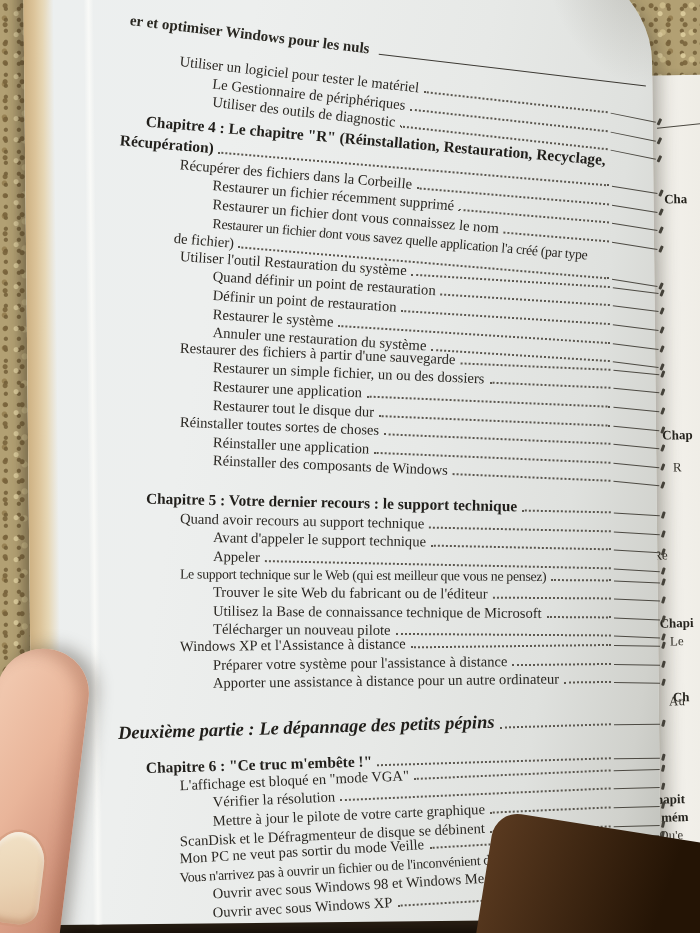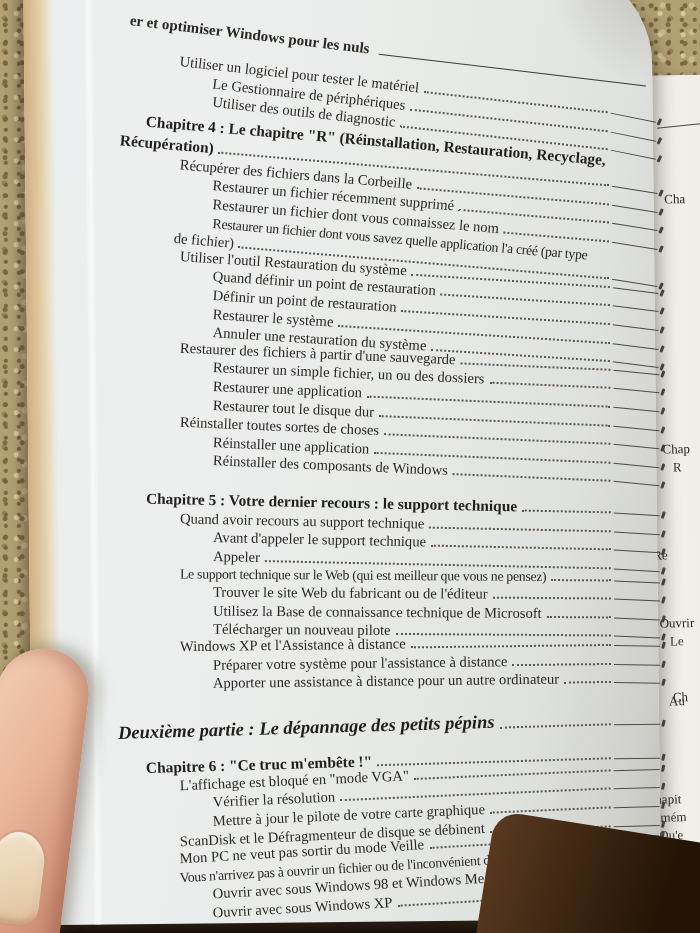--- a/index.html
+++ b/index.html
@@ -18,23 +18,23 @@
   
   .floor-strip{position:absolute;left:30px;right:0;bottom:0;height:26px;background:linear-gradient(to bottom,#3a291a,#150d07);z-index:1}
   .floor-corner{position:absolute;right:-34px;bottom:-26px;width:250px;height:130px;background:linear-gradient(100deg,#5a3a20,#241405 70%);transform:rotate(9deg);z-index:4;border-radius:26px 0 0 0}
   
   .rpage{position:absolute;left:634px;top:76px;width:74px;height:800px;z-index:2;
     transform:rotate(-1deg);transform-origin:top left;border-top-left-radius:10px;
     background:linear-gradient(to right,#d6d4cc 0,#eae8e1 16%,#f2f0ea 48%,#eeece5 100%);
     box-shadow:-5px 2px 9px rgba(60,55,45,.4)}
   .rp-rule{position:absolute;left:22px;top:50px;width:48px;border-top:1.4px solid #4a473f;transform:rotate(-5deg)}
   .rp{position:absolute;font-size:13px;color:#36332c;white-space:nowrap}
-  .rp.b{font-weight:normal;color:#27251f}
+  .rp.b{font-weight:bold;color:#27251f}
   .rp.f0{left:28px;top:116px}
-  .rp.f1{left:22px;top:366px}
+  .rp.f1{left:22px;top:352px}
   .rp.f2{left:32px;top:384px}
   .rp.f3{left:11px;top:472px}
   .rp.f4{left:16px;top:540px}
   .rp.f5{left:26px;top:558px}
   .rp.f6{left:28px;top:614px}
   .rp.f7{left:24px;top:618px}
   .rp.f8{left:0px;top:716px}
   .rp.f9{left:-2px;top:734px}
   .rp.f10{left:12px;top:752px}
   
@@ -97,21 +97,21 @@
 <body>
 
 <div class="floor-strip"></div>
 
 <div class="rpage">
   <div class="rp-rule"></div>
   <span class="rp b f0">Cha</span>
   <span class="rp b f1">Chap</span>
   <span class="rp f2">R</span>
   <span class="rp f3">Re</span>
-  <span class="rp b f4">Ouvrir</span>
+  <span class="rp b f4">Chapi</span>
   <span class="rp f5">Le</span>
   <span class="rp b f6">Ch</span>
   <span class="rp f7">Au</span>
   <span class="rp b f8">Chapit</span>
   <span class="rp b f9">de mém</span>
   <span class="rp f10">Qu'e</span>
 </div>
 
 <div class="page">
   <div class="crease c1"></div>

